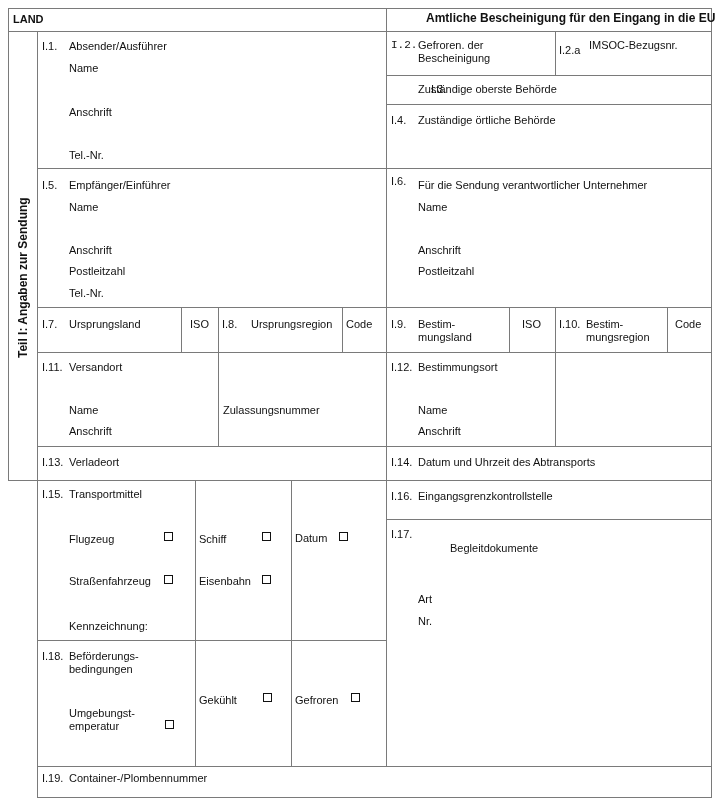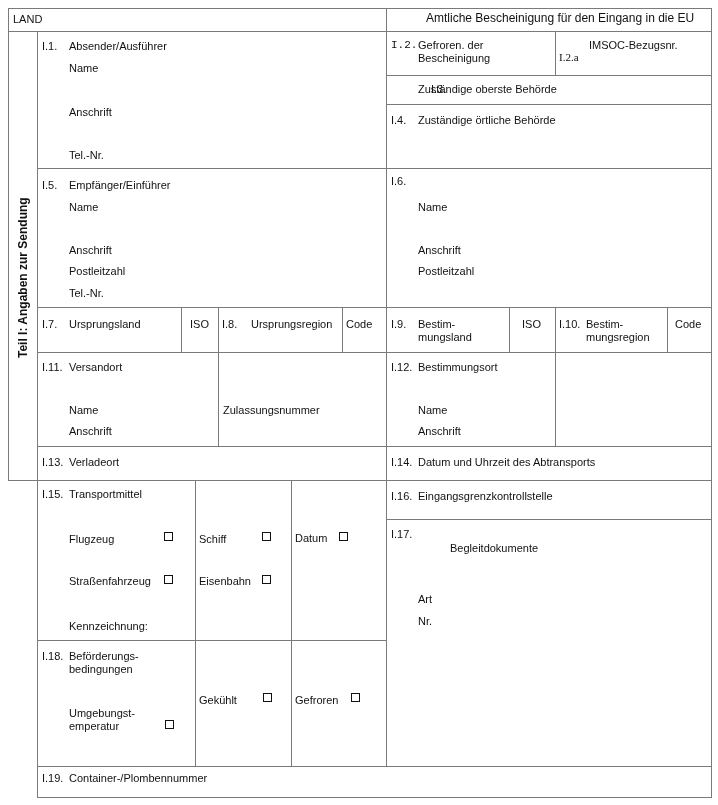--- a/index.html
+++ b/index.html
@@ -1,20 +1,20 @@
 <!DOCTYPE html>
 <html><head>
 <meta charset="utf-8">
 <style>
   html,body{margin:0;padding:0;background:#fff;}
   body{width:718px;height:805px;position:relative;overflow:hidden;
        font-family:"Liberation Sans",sans-serif;font-size:11px;color:#111;}
   .ln{position:absolute;background:#7a7a7a;}
   .t{position:absolute;white-space:nowrap;line-height:13px;}
-  .b{font-weight:normal;}
+  .b{font-weight:bold;}
   .cb{position:absolute;width:9px;height:9px;border:1.5px solid #111;box-sizing:border-box;background:#fff;cursor:pointer;}
   .fld{position:absolute;cursor:text;}
   .vert{position:absolute;transform:rotate(-90deg);transform-origin:left top;font-weight:bold;font-size:12px;white-space:nowrap;}
 </style>
 </head>
 <body>
 
 <div>
 
   <div class="ln" style="left:8px;top:8px;width:704px;height:1px;"></div>
@@ -73,21 +73,21 @@
   <span class="t" style="left:31px;top:74px;">Anschrift</span>
   <span class="t" style="left:31px;top:117px;">Tel.-Nr.</span>
 </div>
 
 <div class="fld" style="left:387px;top:32px;width:168px;height:43px;">
   <span class="t" style="left:4px;top:7px;font-family:Liberation Mono, monospace;">I.2.</span>
   <span class="t" style="left:31px;top:7px;">Gefroren. der</span>
   <span class="t" style="left:31px;top:20px;">Bescheinigung</span>
 </div>
 <div class="fld" style="left:556px;top:32px;width:155px;height:43px;">
-  <span class="t" style="left:3px;top:19px;font-family:Liberation Serif, serif;">I.2.a</span>
+  <span class="t" style="left:3px;top:12px;">I.2.a</span>
   <span class="t" style="left:33px;top:7px;">IMSOC-Bezugsnr.</span>
 </div>
 
 <div class="fld" style="left:387px;top:76px;width:324px;height:28px;">
   <span class="t" style="left:4px;top:7px;margin-left:40px;">I.3.</span>
   <span class="t" style="left:31px;top:7px;">Zuständige oberste Behörde</span>
 </div>
 
 <div class="fld" style="left:387px;top:105px;width:324px;height:63px;">
   <span class="t" style="left:4px;top:9px;">I.4.</span>
@@ -98,20 +98,21 @@
   <span class="t" style="left:4px;top:10px;">I.5.</span>
   <span class="t" style="left:31px;top:10px;">Empfänger/Einführer</span>
   <span class="t" style="left:31px;top:32px;">Name</span>
   <span class="t" style="left:31px;top:75px;">Anschrift</span>
   <span class="t" style="left:31px;top:96px;">Postleitzahl</span>
   <span class="t" style="left:31px;top:118px;">Tel.-Nr.</span>
 </div>
 
 <div class="fld" style="left:387px;top:169px;width:324px;height:138px;">
   <span class="t" style="left:4px;top:6px;text-align:right;">I.6.</span>
+  <span class="t" style="left:31px;top:10px;">Für die Sendung verantwortlicher Unternehmer</span>
   <span class="t" style="left:31px;top:32px;">Name</span>
   <span class="t" style="left:31px;top:75px;">Anschrift</span>
   <span class="t" style="left:31px;top:96px;">Postleitzahl</span>
 </div>
 
 <div class="fld" style="left:38px;top:308px;width:143px;height:44px;">
   <span class="t" style="left:4px;top:10px;">I.7.</span>
   <span class="t" style="left:31px;top:10px;">Ursprungsland</span>
 </div>
 <div class="fld" style="left:182px;top:308px;width:36px;height:44px;">

